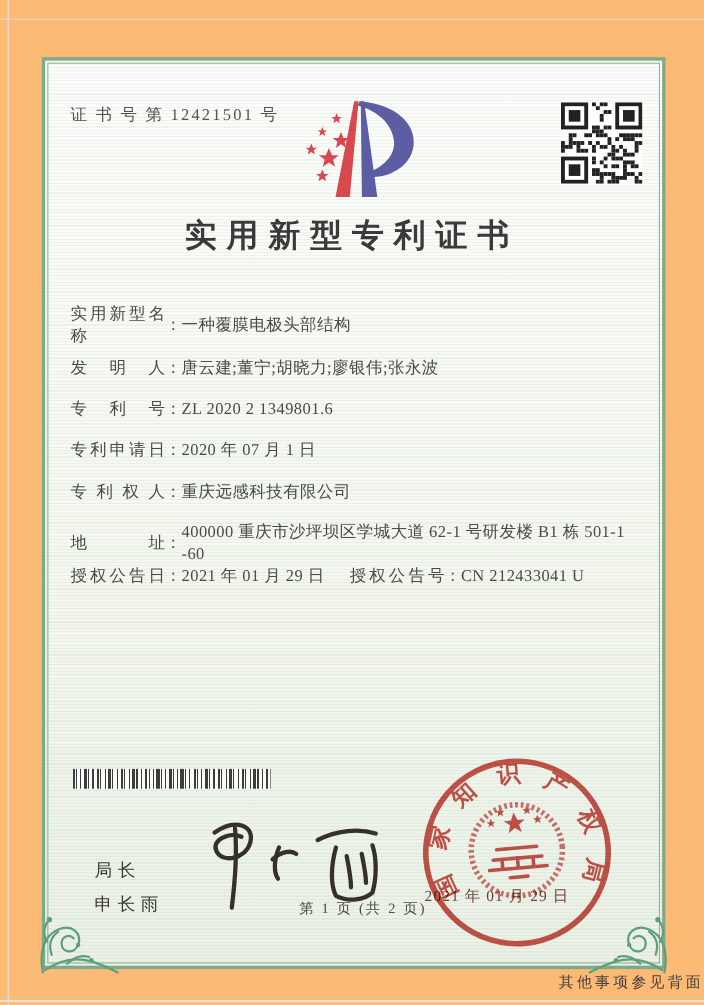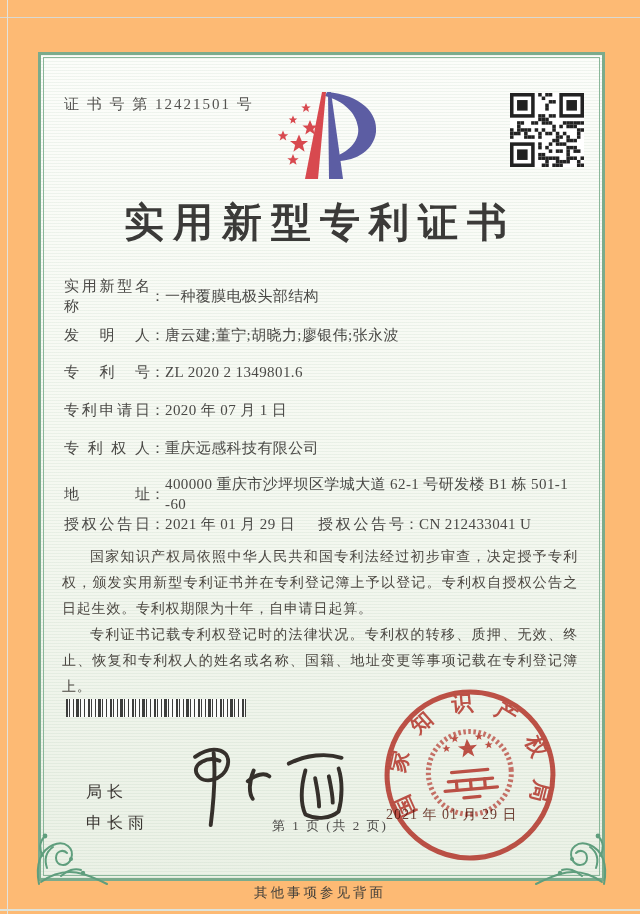--- a/index.html
+++ b/index.html
@@ -17,21 +17,21 @@
   .frame::before{content:"";position:absolute;inset:0;
          background:repeating-linear-gradient(180deg,rgba(125,165,135,.10) 0 1px,rgba(0,0,0,0) 1px 3px);}
   .frame-inner{position:absolute;inset:2px;border:1px solid #8ab79a;pointer-events:none;}
 
   .cert-no{position:absolute;left:64px;top:95px;font-size:15px;color:#53524f;letter-spacing:2px;}
 
   .logo{position:absolute;left:266px;top:86px;width:134px;height:98px;}
   .qr{position:absolute;left:510px;top:93px;width:74px;height:74px;}
 
   .title{position:absolute;left:0;top:195px;width:100%;text-align:center;
-         font-size:40px;font-weight:600;letter-spacing:9px;color:#3b3a38;}
+         font-size:29px;font-weight:600;letter-spacing:9px;color:#3b3a38;}
 
   .fields{position:absolute;left:64px;top:276px;right:46px;font-size:15px;color:#4a4946;}
   .f-row{position:absolute;left:0;display:flex;align-items:center;line-height:20px;}
   .f-label{display:inline-block;width:86px;text-align:justify;text-align-last:justify;flex:none;}
   .f-colon{flex:none;width:15px;}
   .f-value{letter-spacing:.4px;}
   .f-value .addr2{display:block;}
   .pair2{position:absolute;left:254px;top:0;display:flex;}
 
   .body-text{position:absolute;left:62px;top:544px;width:516px;font-size:14px;line-height:26px;
@@ -47,21 +47,21 @@
   .director{position:absolute;left:86px;top:776px;font-size:16px;color:#3a3632;letter-spacing:5px;line-height:31px;}
   .signature{position:absolute;left:158px;top:740px;width:205px;height:98px;}
 
   .seal{position:absolute;left:381px;top:686px;width:178px;height:178px;
         transform:rotate(-5deg);opacity:.92;mix-blend-mode:multiply;}
   .seal-date{position:absolute;left:386px;top:806px;width:150px;font-size:14px;
              color:#7a453b;letter-spacing:1px;mix-blend-mode:multiply;}
 
   .page-no{position:absolute;left:0;top:817px;width:100%;text-align:center;
            font-size:13px;color:#4c4b48;letter-spacing:2px;padding-left:10px;}
-  .back-note{position:absolute;left:0;top:884px;width:100%;text-align:center;
+  .back-note{position:absolute;left:0;top:884px;width:100%;text-align:right;
              font-size:13.5px;color:#43403b;letter-spacing:3px;}
 
   .corner{position:absolute;width:80px;height:80px;}
   .corner.bl{left:-10px;bottom:-12px;}
   .corner.br{right:-10px;bottom:-12px;transform:scaleX(-1);}
 </style>
 </head>
 <body>
 
 <div class="scan">
@@ -282,24 +282,20 @@
         <span class="f-colon">：</span>
         <span class="f-value">2021 年 01 月 29 日</span>
       <span class="pair2">
         <span class="f-label">授权公告号</span>
           <span class="f-colon">：</span>
           <span class="f-value">CN 212433041 U</span>
       </span>
     </div>
   </div>
 
-  <div class="body-text">
-    <p>国家知识产权局依照中华人民共和国专利法经过初步审查，决定授予专利权，颁发实用新型专利证书并在专利登记簿上予以登记。专利权自授权公告之日起生效。专利权期限为十年，自申请日起算。</p>
-    <p>专利证书记载专利权登记时的法律状况。专利权的转移、质押、无效、终止、恢复和专利权人的姓名或名称、国籍、地址变更等事项记载在专利登记簿上。</p>
-  </div>
 
   <div class="barcode"></div>
 
   <div class="director">
     <div>局长</div>
     <div>申长雨</div>
   </div>
 
   <svg class="signature" viewBox="0 0 210 98">
     <g stroke="#35302b" stroke-width="4" fill="none" stroke-linecap="round" stroke-linejoin="round">

